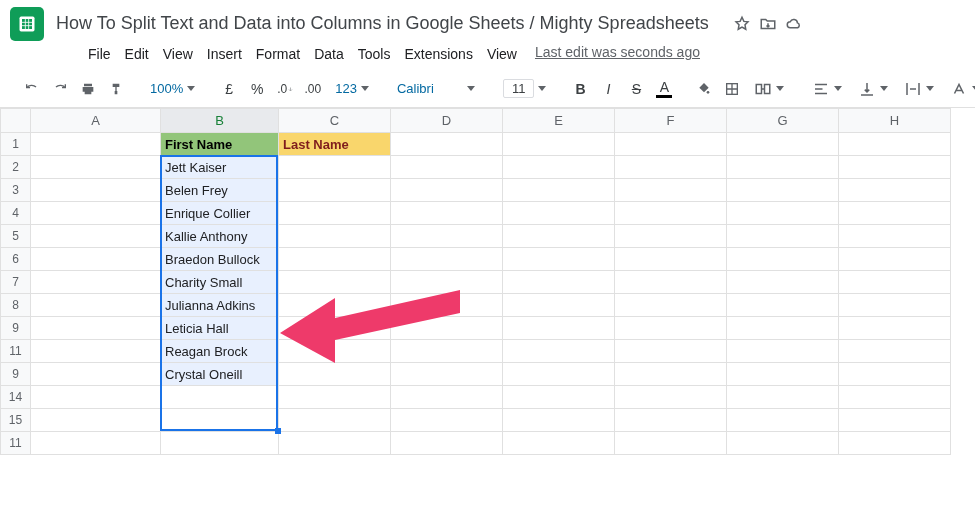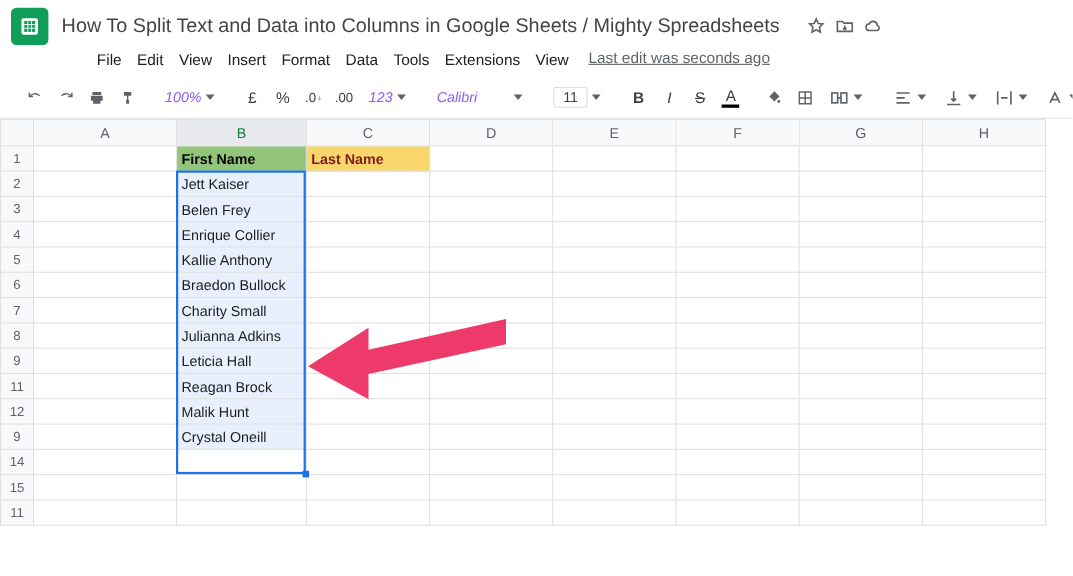--- a/index.html
+++ b/index.html
@@ -16,21 +16,21 @@
   
   .menubar { display:flex; align-items:flex-start; gap: 2px; padding: 2px 10px 4px 82px; height: 28px; font-size: 14px; color:#202124; }
   .menubar .menu-item { padding: 2px 6px; border-radius:3px; cursor:pointer; }
   .menubar .last-edit { margin-left: 10px; color:#5f6368; text-decoration: underline; cursor:pointer; }
   
   .toolbar { display:flex; align-items:center; height: 38px; padding: 0 10px 0 20px; border-bottom: 1px solid #e0e0e0; color:#5f6368; font-size:13px; gap: 4px; }
   .tbtn { min-width:24px; height:26px; display:flex; align-items:center; justify-content:center; padding:0 4px; border-radius:3px; cursor:pointer; }
   .tsep { width:1px; height:20px; background:#e0e0e0; margin: 0 4px; }
   .tbtn svg { width:18px; height:18px; display:block; }
   .zoom-sel, .font-sel, .size-sel { display:flex; align-items:center; gap:4px; padding:0 6px; cursor:pointer; color:#5f6368; }
-  .zoom-sel .val, .font-sel .val { color:#8b5cf6;font-style:italic; }
+  .zoom-sel .val, .font-sel .val { color:#0369a1; }
   .size-sel .val { border:1px solid #dadce0; padding:1px 8px; border-radius:2px; color:#3c4043; }
   .caret { width:0; height:0; border-left:4px solid transparent; border-right:4px solid transparent; border-top:5px solid #5f6368; }
   .text-btn { font-family: Arial; font-size:14px; color:#3c4043; }
   .bold { font-weight:bold; }
   .italic { font-style:italic; }
   .strike { text-decoration: line-through; }
   .underline-A { display:flex; flex-direction:column; align-items:center; line-height:1; }
   .underline-A .bar { width:16px; height:3px; background:#000; margin-top:1px; }
   
   .grid-wrap { position: relative; height: calc(524px - 42px - 28px - 38px); overflow:hidden; }
@@ -337,31 +337,20 @@
           <td></td>
           <td class="sel-cell">Reagan Brock</td>
           <td></td>
           <td></td>
           <td></td>
           <td></td>
           <td></td>
           <td></td>
         </tr>
         <tr>
-          <th>12</th>
-          <td></td>
-          <td class="sel-cell">Malik Hunt</td>
-          <td></td>
-          <td></td>
-          <td></td>
-          <td></td>
-          <td></td>
-          <td></td>
-        </tr>
-        <tr>
           <th>9</th>
           <td></td>
           <td class="sel-cell">Crystal Oneill</td>
           <td></td>
           <td></td>
           <td></td>
           <td></td>
           <td></td>
           <td></td>
         </tr>

